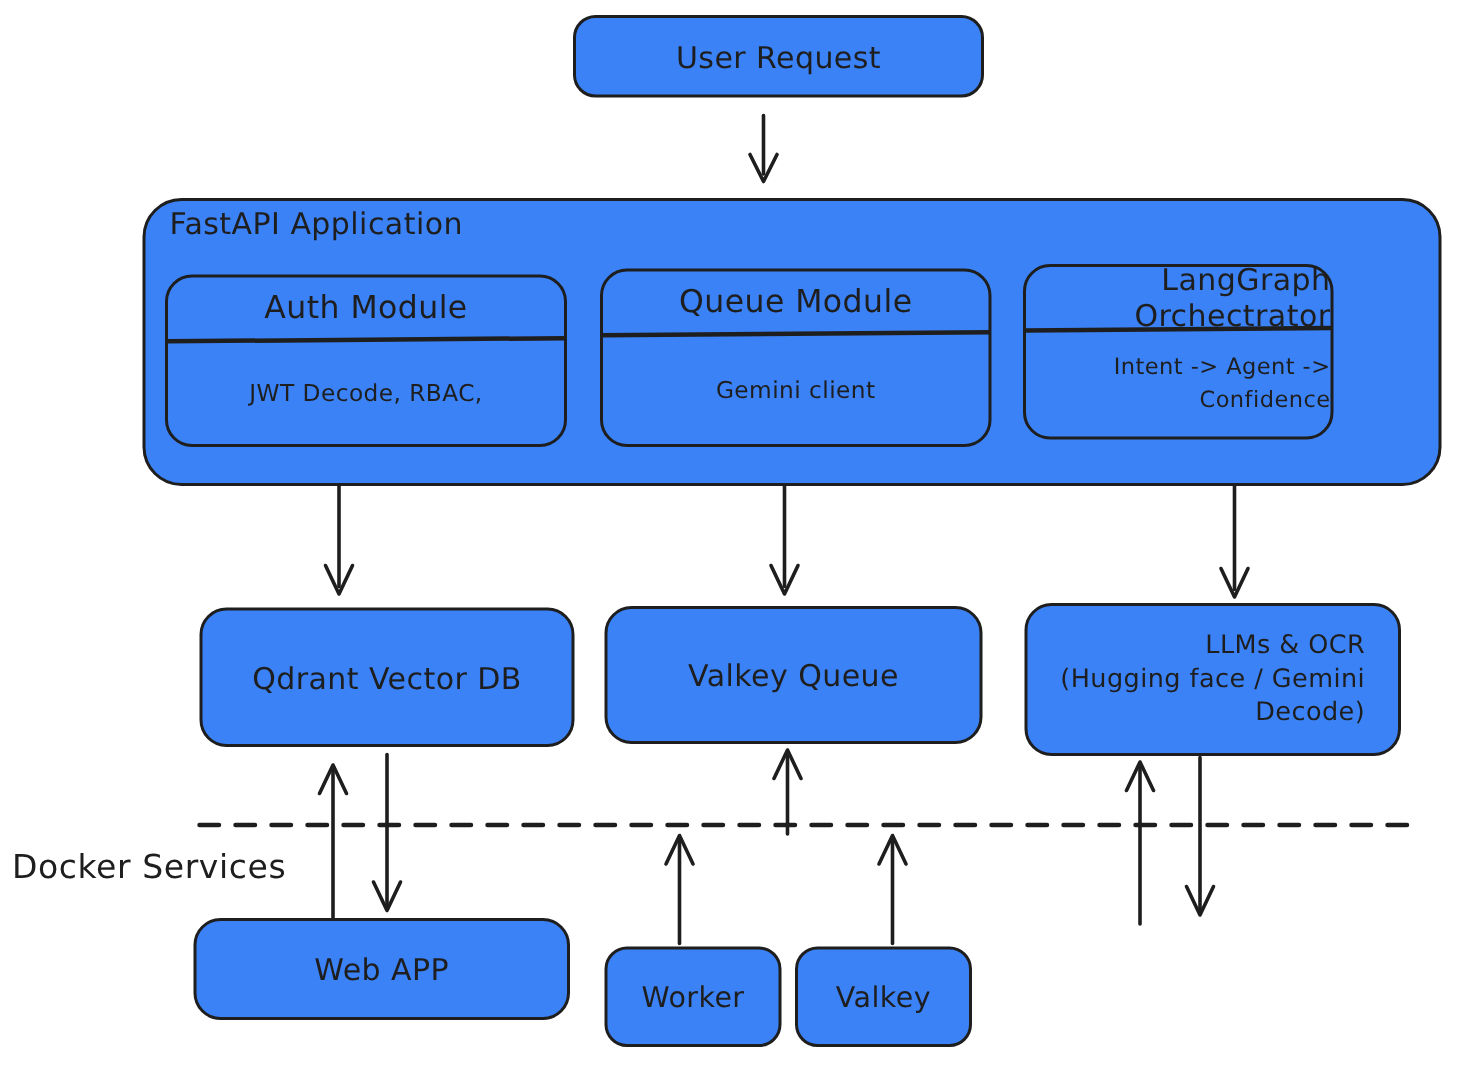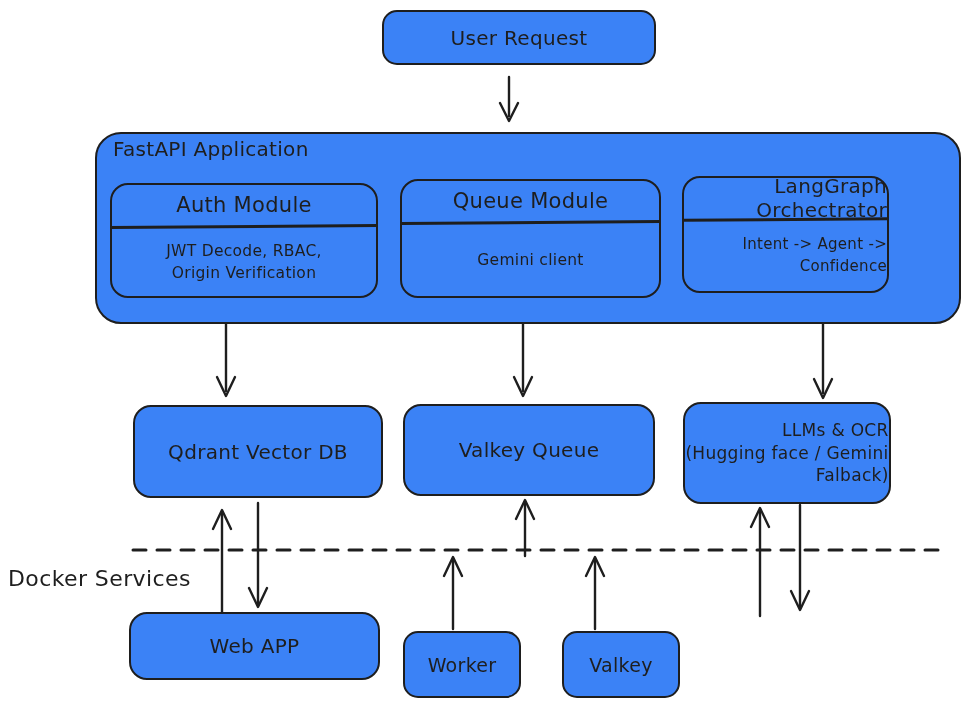--- a/index.html
+++ b/index.html
@@ -171,21 +171,20 @@
 
   <div class="box container-box" style="left:95px; top:132px; width:866px; height:192px;">
     <span class="container-label">FastAPI Application</span>
   </div>
 
   <div class="box module" style="left:110px; top:183px; width:268px; height:115px;">
     <div class="module-title">Auth Module</div>
     <div class="module-divider"></div>
     <div class="module-body">
       <span>JWT Decode, RBAC,</span>
-      <span>Origin Verification</span>
     </div>
   </div>
 
   <div class="box module" style="left:400px; top:179px; width:261px; height:119px;">
     <div class="module-title">Queue Module</div>
     <div class="module-divider"></div>
     <div class="module-body">
       <span>Gemini client</span>
     </div>
   </div>
@@ -199,36 +198,36 @@
   </div>
 
   <div class="box lbl-20" style="left:403px; top:404px; width:252px; height:92px;">
     <span class="label">Valkey Queue</span>
   </div>
 
   <div class="box lbl-20" style="left:133px; top:405px; width:250px; height:93px;">
     <span class="label">Qdrant Vector DB</span>
   </div>
 
-  <div class="box" style="left:683px; top:402px; width:208px; height:102px;">
+  <div class="box" style="left:683px; top:402px; width:251px; height:102px;">
     <div class="multiline">
       <span>LLMs &amp; OCR</span>
       <span>(Hugging face / Gemini</span>
-      <span>Falback)</span>
+      <span>Decode)</span>
     </div>
   </div>
 
   <span class="floating-label" style="left:8px; top:566px;">Docker Services</span>
 
   <div class="box lbl-20" style="left:129px; top:612px; width:251px; height:68px;">
     <span class="label">Web APP</span>
   </div>
 
   <div class="box lbl-19" style="left:403px; top:631px; width:118px; height:67px; border-radius:15px;">
     <span class="label">Worker</span>
   </div>
 
-  <div class="box lbl-19" style="left:530px; top:631px; width:118px; height:67px; border-radius:15px;margin-left:32px;">
+  <div class="box lbl-19" style="left:530px; top:631px; width:118px; height:67px; border-radius:15px;">
     <span class="label">Valkey</span>
   </div>
 
 
 </div>
 
 </body></html>

